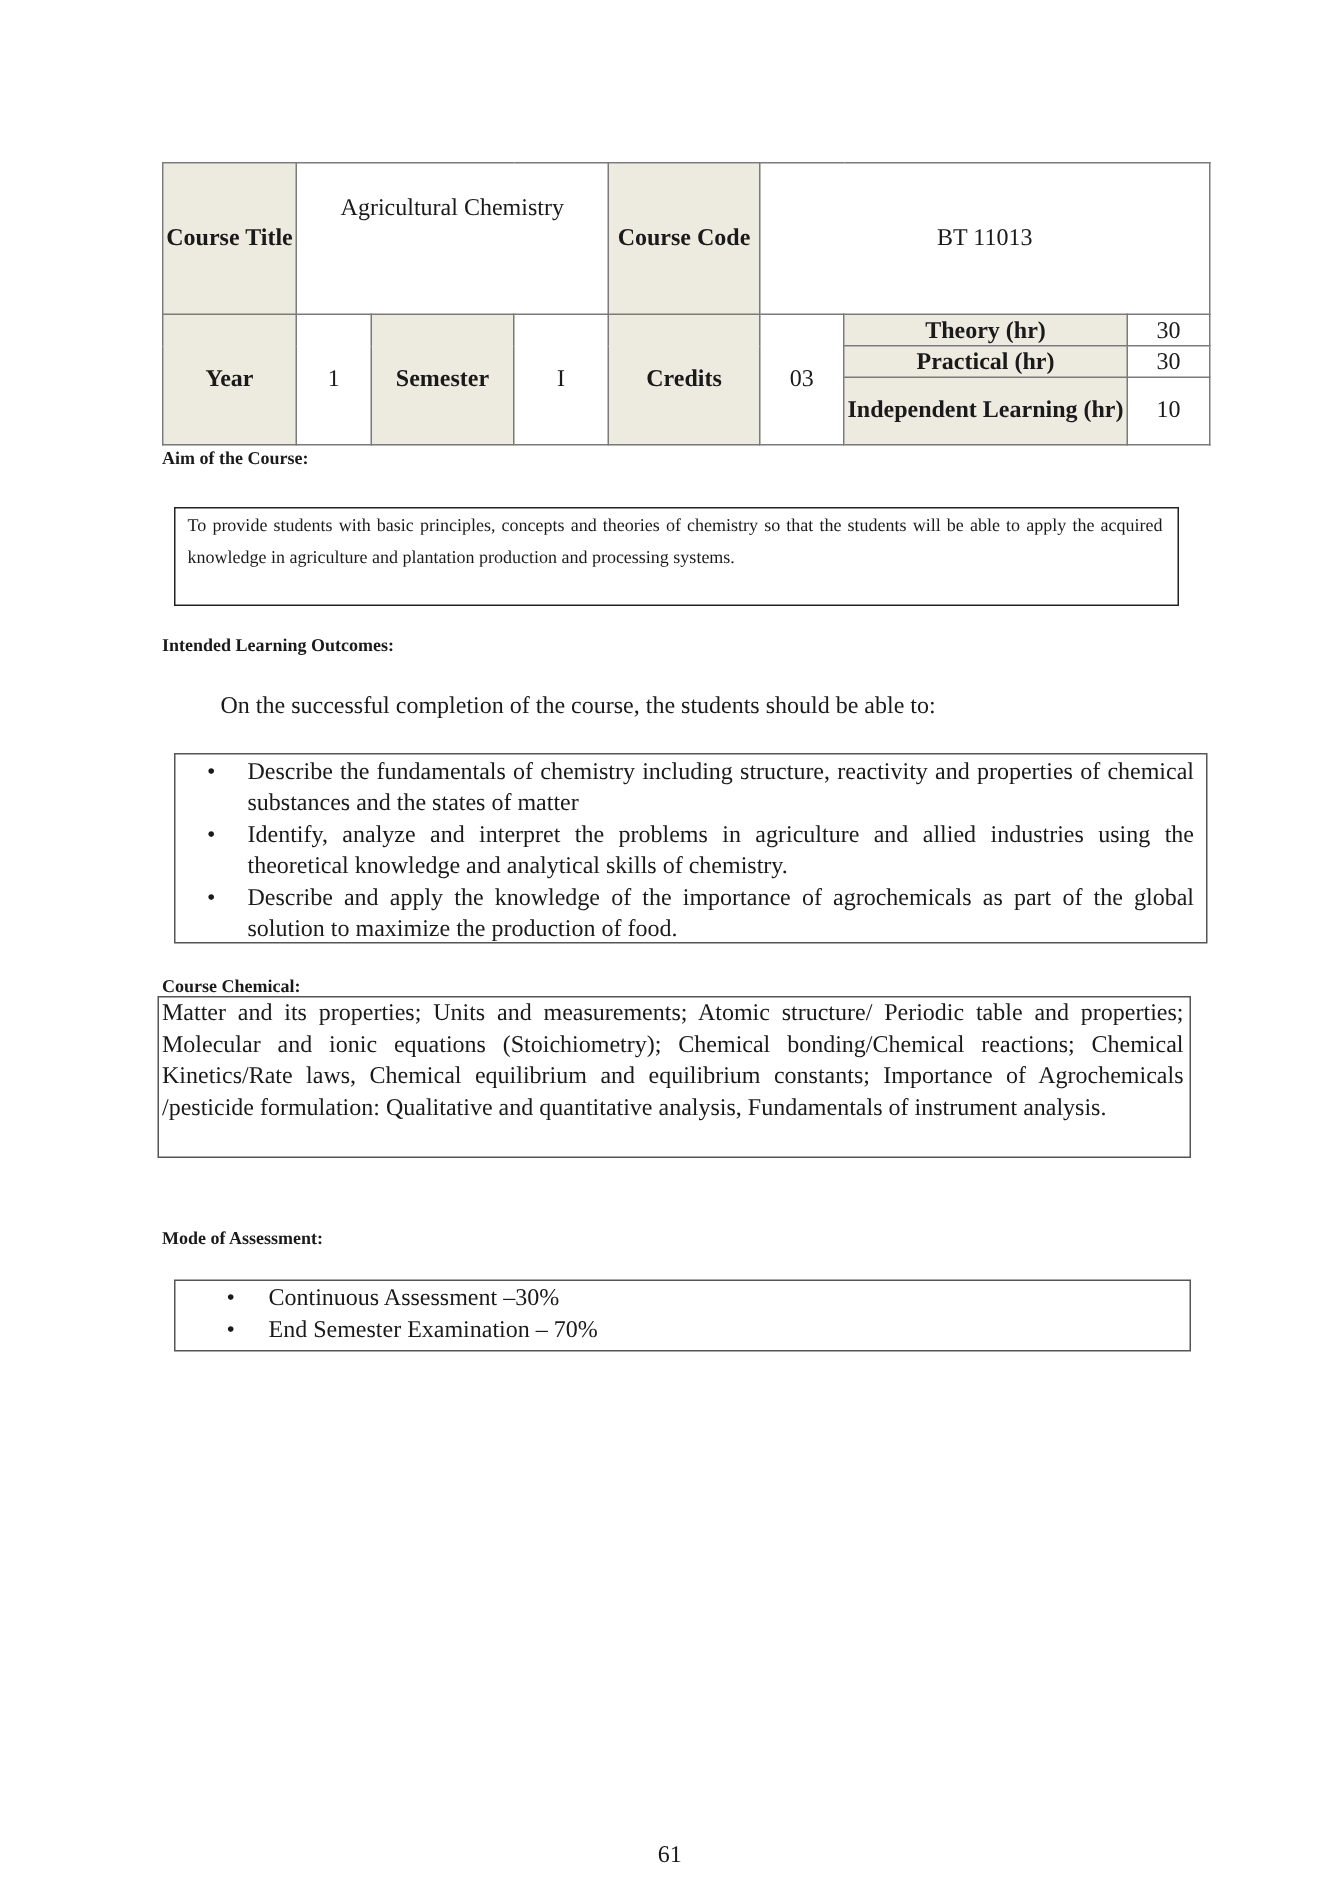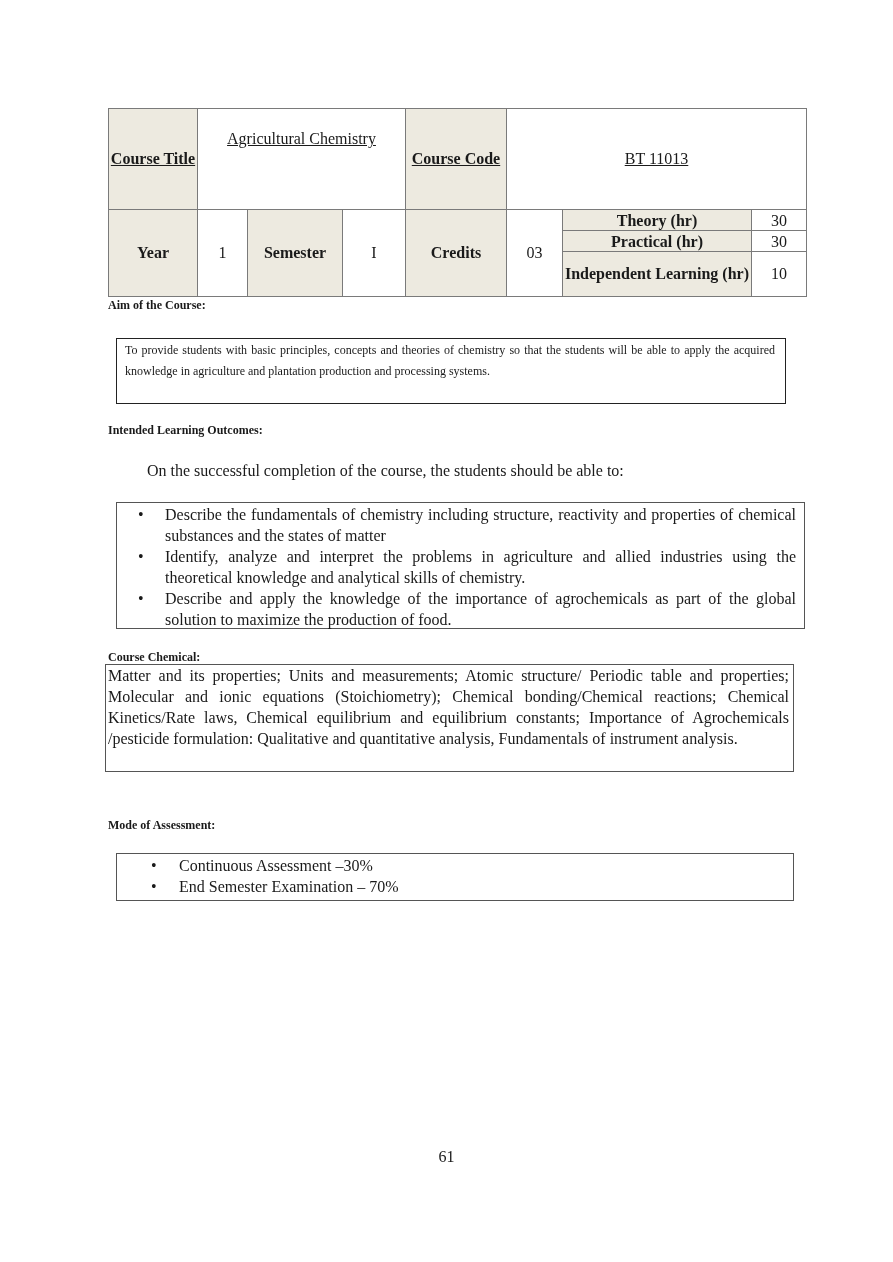--- a/index.html
+++ b/index.html
@@ -4,21 +4,21 @@
   <style>
     html, body { margin: 0; padding: 0; background: #ffffff; }
     body { width: 893px; height: 1262px; position: relative; overflow: hidden;
            font-family: "Liberation Serif", "DejaVu Serif", serif; color: #1a1a1a; }
 
     .course-table { position: absolute; left: 108px; top: 108px; width: 698px; height: 170px;
                     border-collapse: collapse; table-layout: fixed; font-size: 16px; }
     .course-table td { border: 1px solid #7a7a7a; text-align: center; vertical-align: middle; padding: 0; line-height: 20px; }
     .course-table .lbl { background: #edeae0; font-weight: bold; }
     .course-table .val { background: #ffffff; }
-    .course-table .top-row td { height: 80px; text-decoration: underline; }
+    .course-table .top-row td { height: 80px; }
     .course-table .title-val { vertical-align: top; padding-top: 20px; }
     .course-table .sub { height: 20px; line-height: 19px; }
     .course-table .sub3 { height: 44px; }
 
     .heading { position: absolute; left: 108px; font-weight: bold; font-size: 12px; }
     .plain { position: absolute; left: 108px; font-size: 16px; margin-left: 39px; }
 
     .aim-box { position: absolute; left: 116px; top: 338px; width: 658px; padding: 1px 10px 0 8px;
                border: 1.5px solid #222; font-size: 12px; line-height: 20.5px; text-align: justify; height: 66px; box-sizing: border-box; width: 670px; }
 
@@ -30,21 +30,21 @@
 
     .capsule-box { position: absolute; left: 105px; top: 664px; width: 689px; height: 108px; box-sizing: border-box;
                    border: 1px solid #555; padding: 0 4px 0 2px; font-size: 16px; line-height: 21px; text-align: justify; }
 
     .assess-box { position: absolute; left: 116px; top: 853px; width: 678px; height: 48px; box-sizing: border-box;
                   border: 1px solid #555; font-size: 16px; line-height: 21px; }
     .assess-box ul { margin: 1px 0 0 0; padding: 0 0 0 62px; }
     .assess-box li { list-style: none; position: relative; }
     .assess-box li .bullet { position: absolute; left: -28px; top: 0; }
 
-    .page-number { position: absolute; left: 0; width: 893px; top: 1148px; text-align: center; font-size: 16px; }
+    .page-number { position: absolute; left: 0; width: 893px; top: 1228px; text-align: center; font-size: 16px; }
   </style>
 </head>
 <body>
 
 <table class="course-table">
   <colgroup>
     <col style="width:89px">
       <col style="width:50px">
       <col style="width:95px">
       <col style="width:63px">

